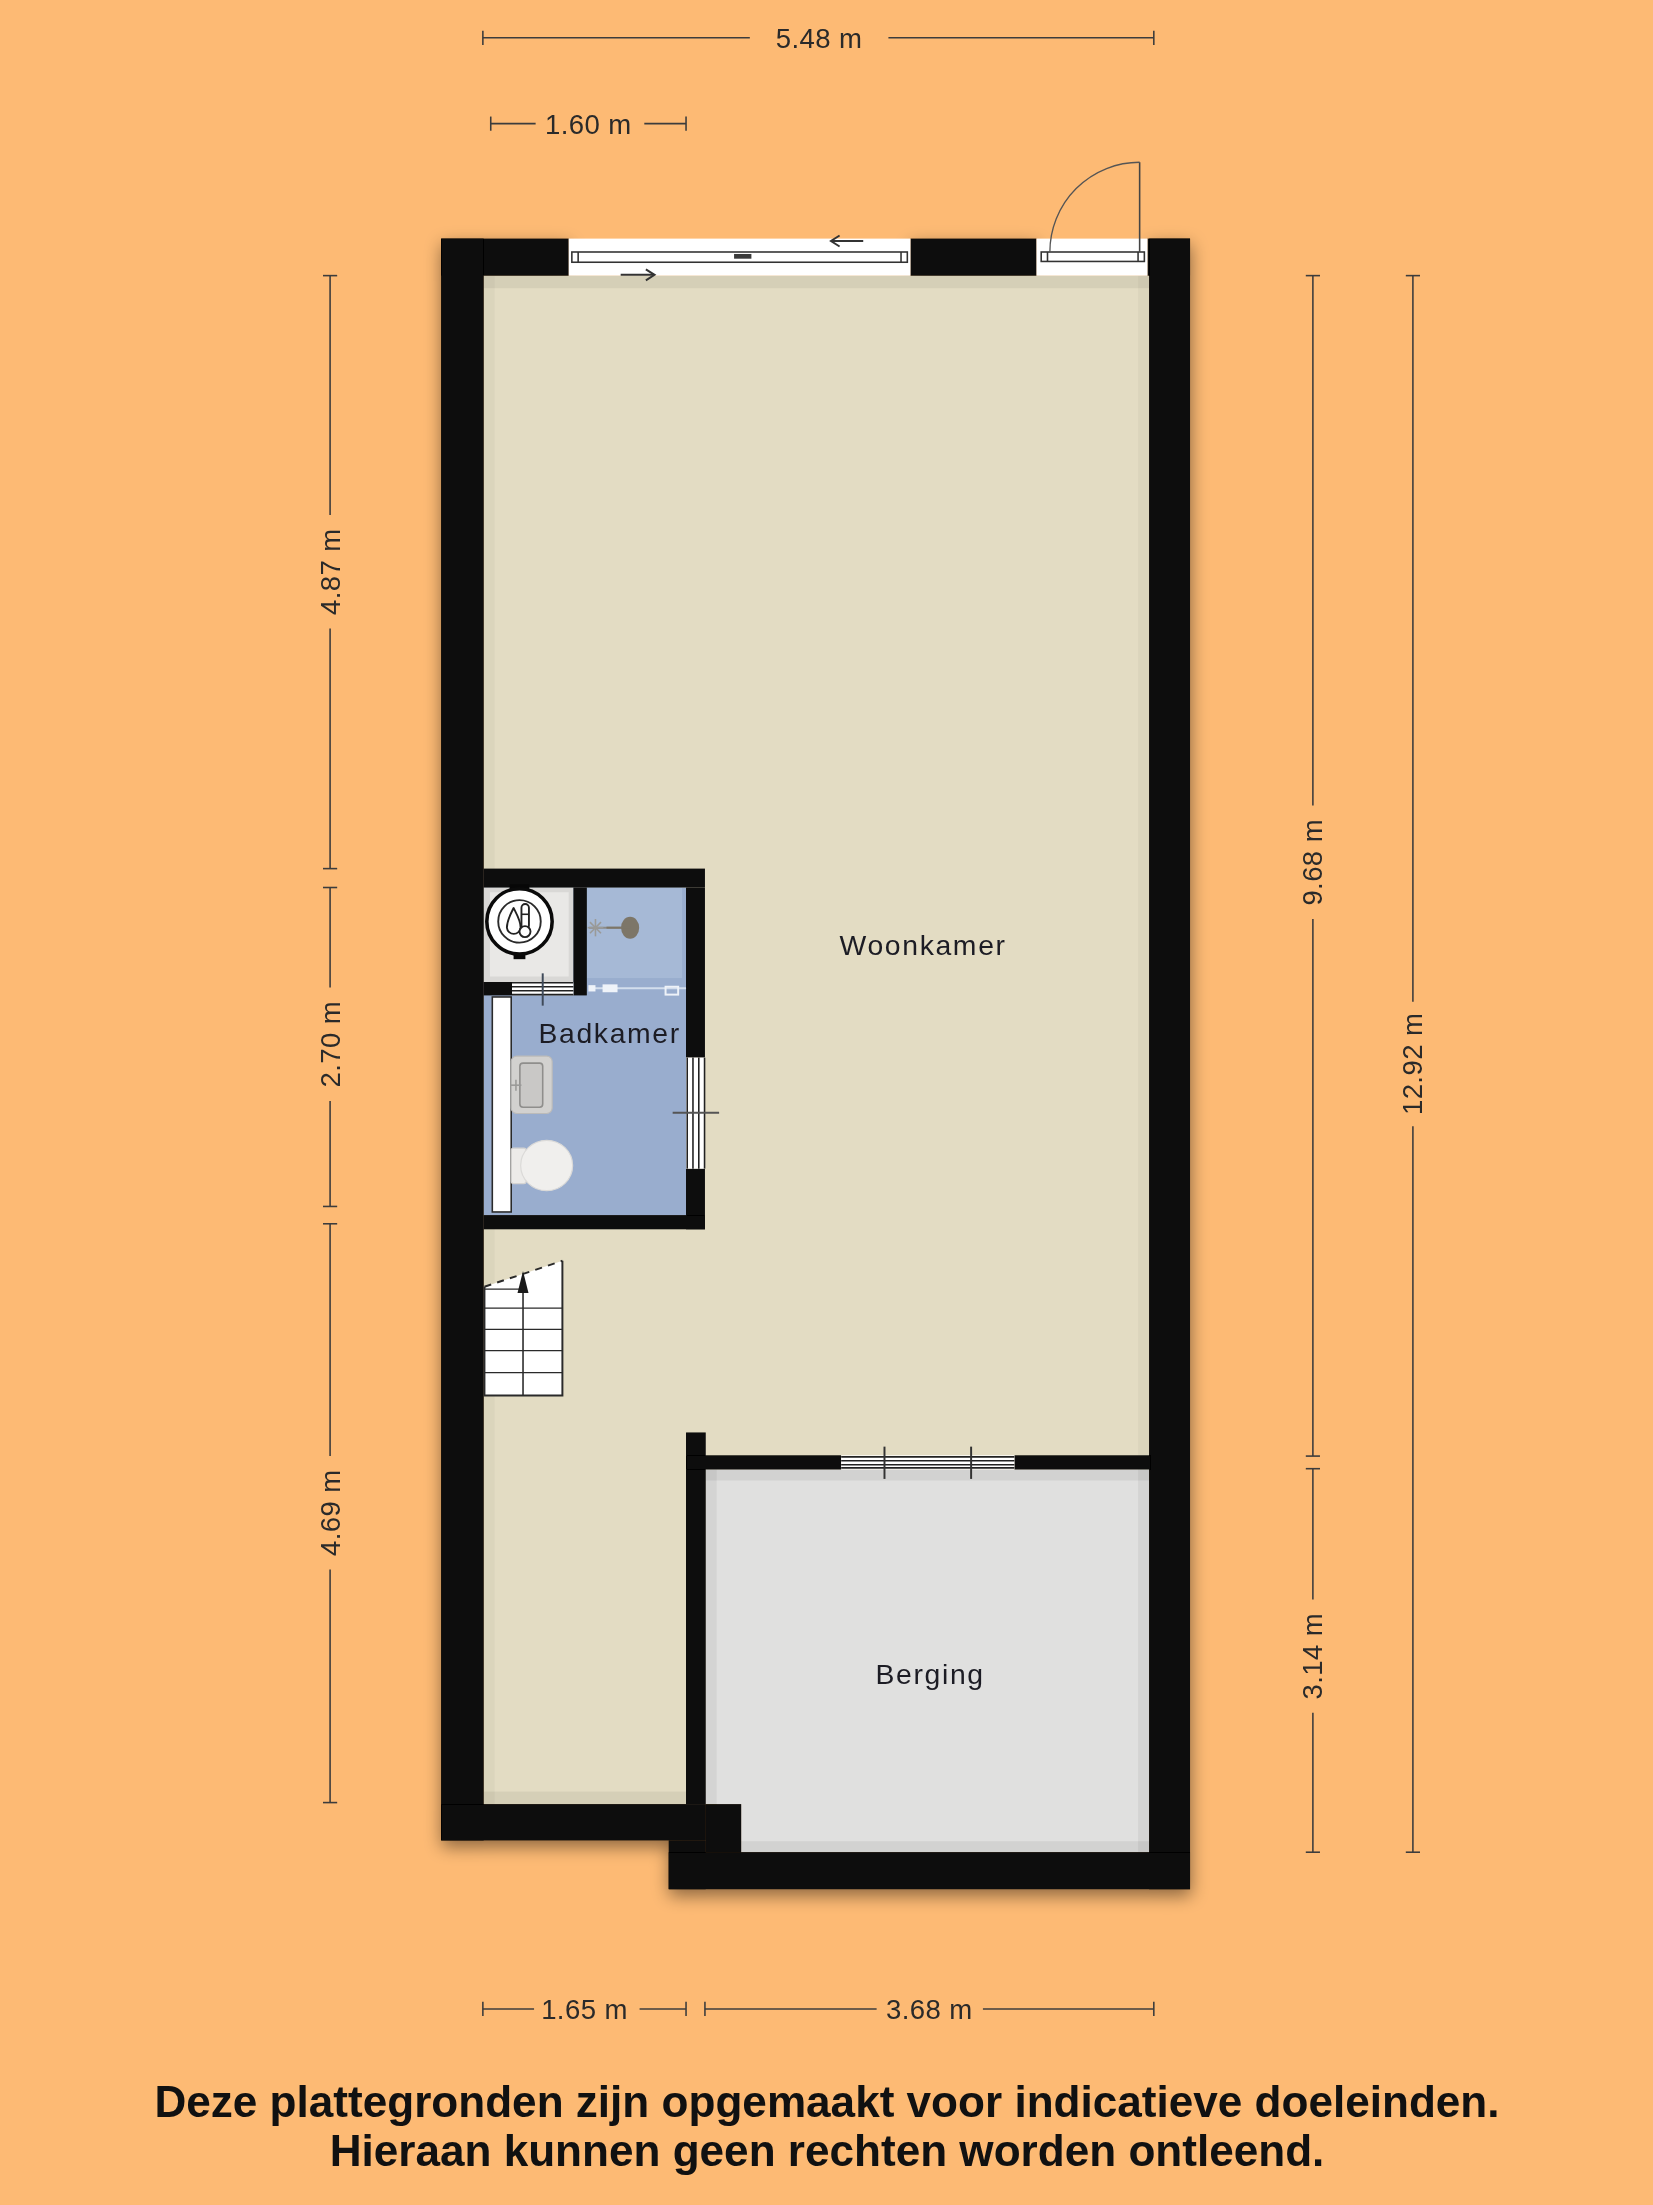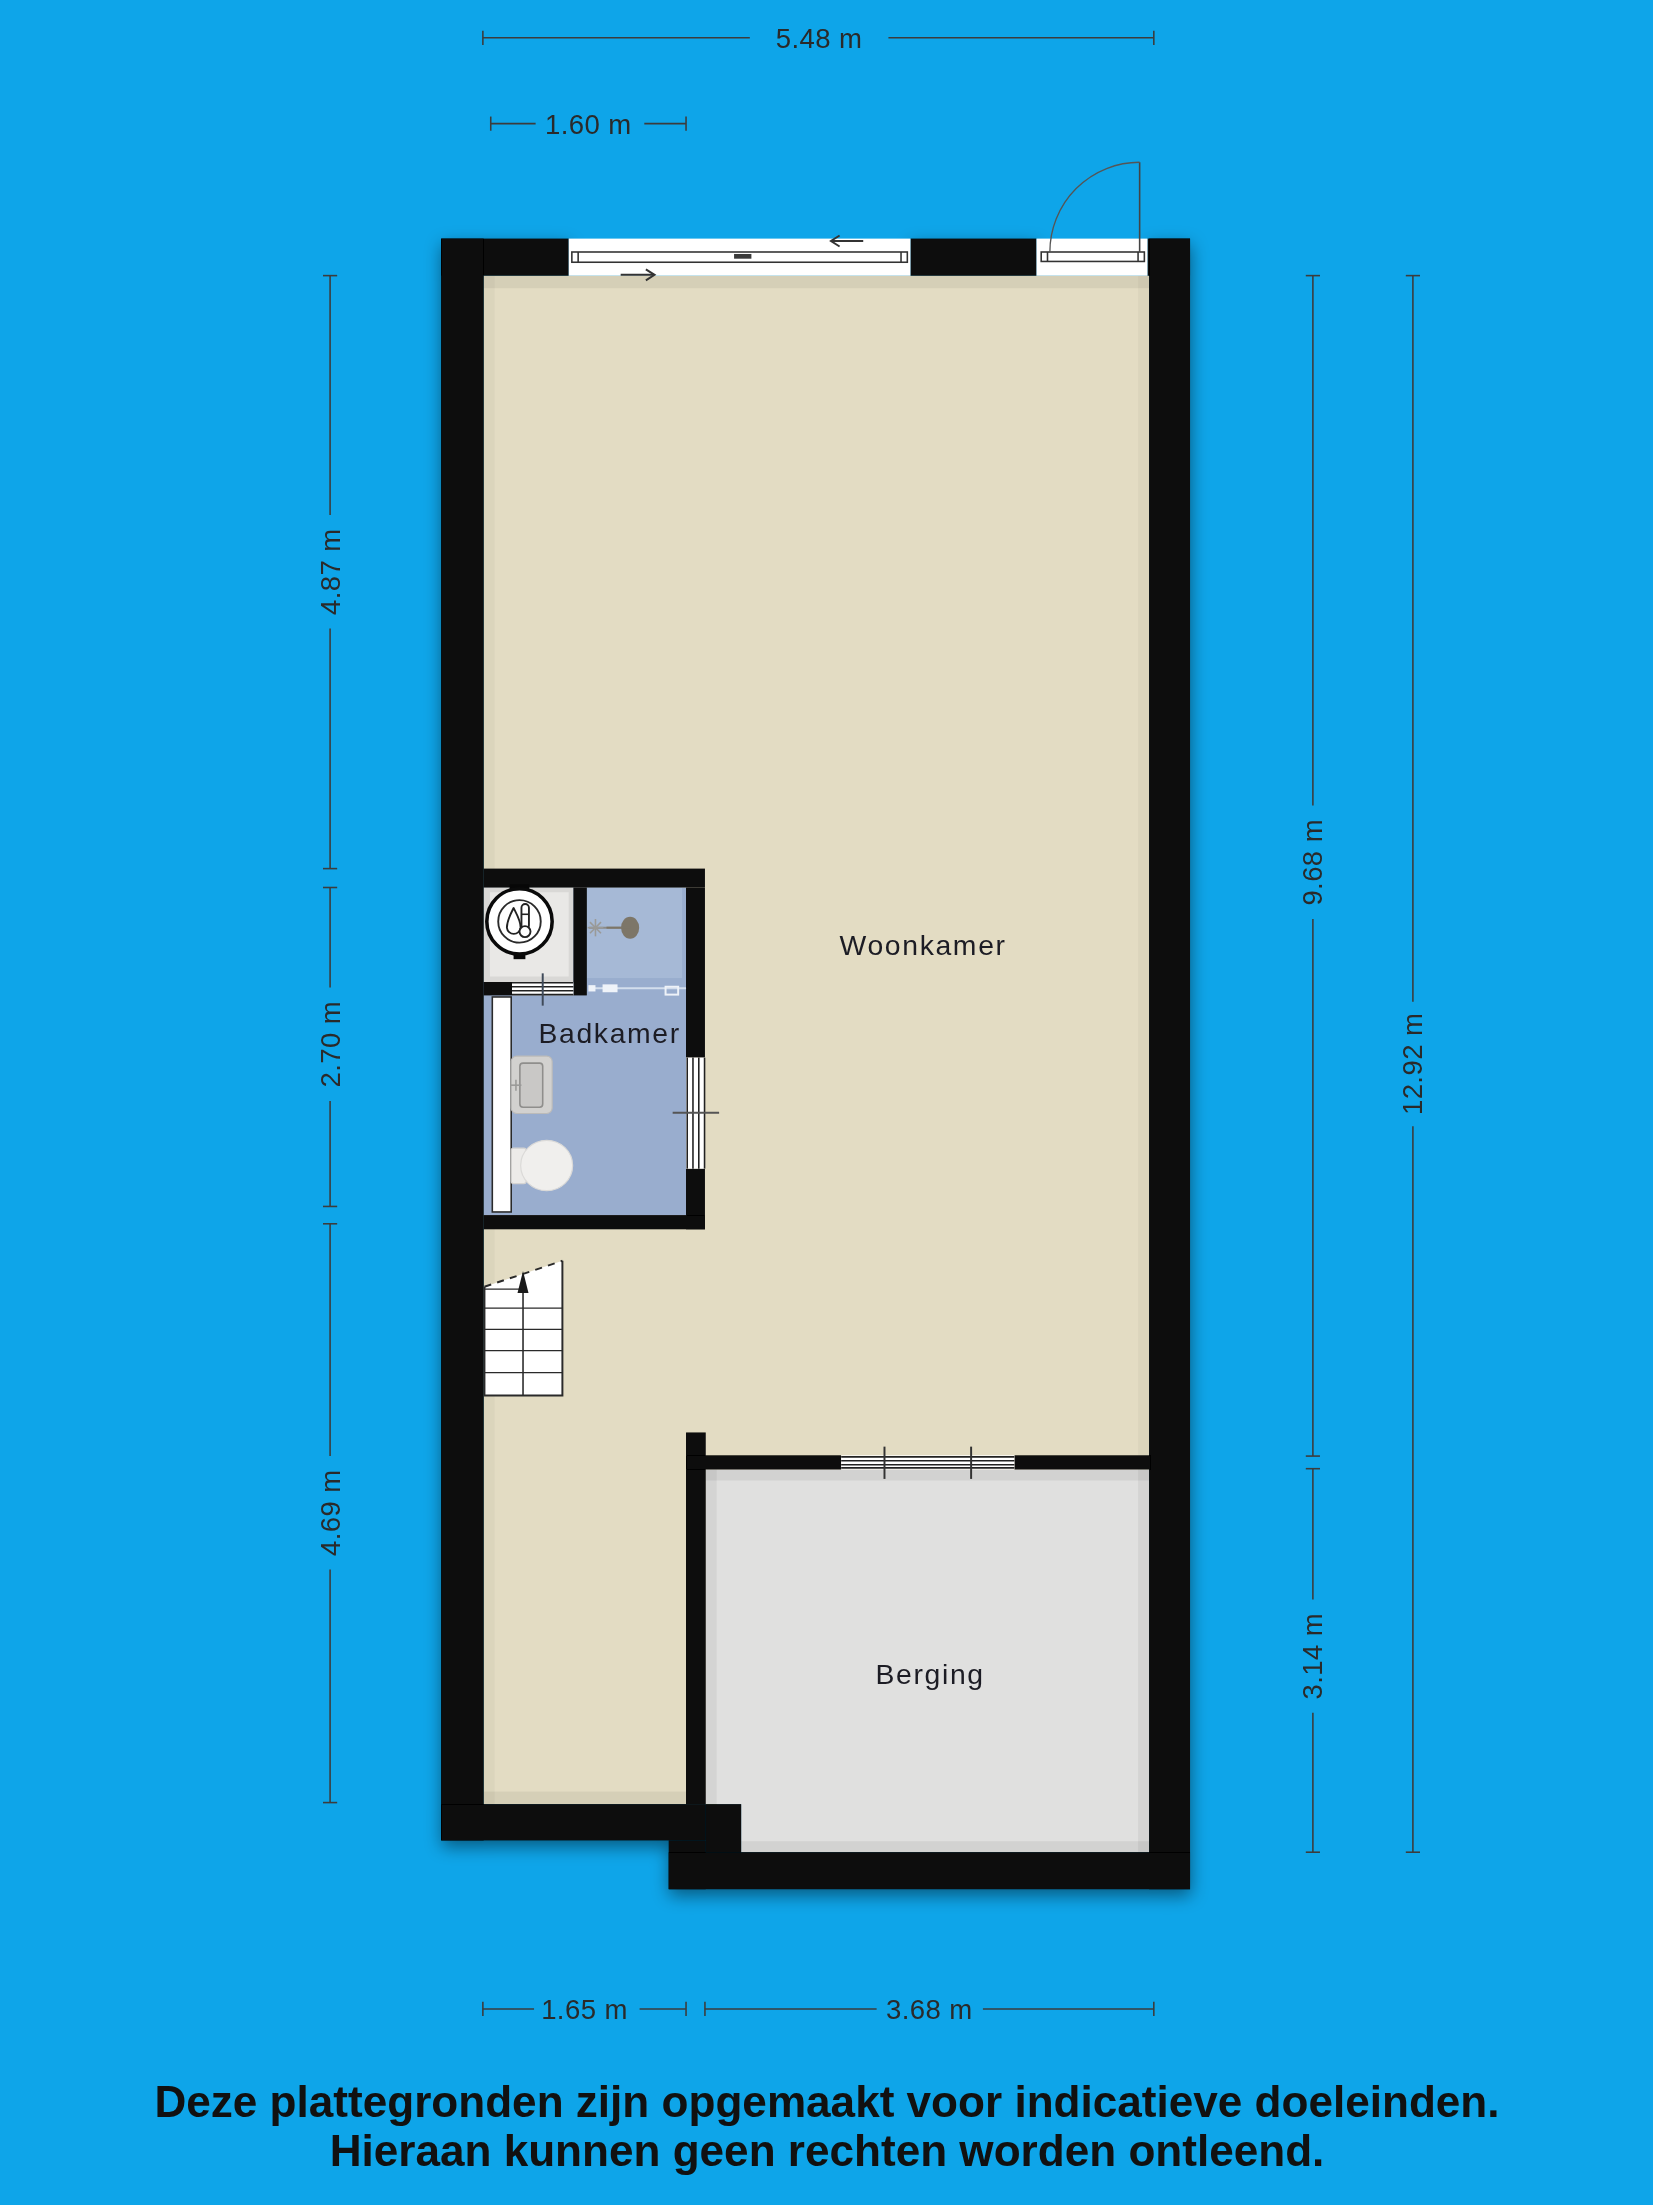--- a/index.html
+++ b/index.html
@@ -1,16 +1,16 @@
 <!DOCTYPE html>
 <html style="font-size:12.6px"><head>
 <meta charset="utf-8">
 <style>
   html,body{margin:0;padding:0;background:#ffffff;}
-  .page{width:1654px;height:2205px;position:relative;background:#0ea5e9;overflow:hidden;}
+  .page{width:1654px;height:2205px;position:relative;background:#fdba74;overflow:hidden;}
   svg{position:absolute;top:0;left:0;}
   text{font-family:"Liberation Sans", sans-serif;}
 </style>
 </head>
 <body>
 <div class="page">
 <svg width="1654" height="2205" viewBox="0 0 2100 2800">
 <defs>
   <filter id="bshadow" x="-5%" y="-5%" width="110%" height="110%">
     <feDropShadow dx="1" dy="8" stdDeviation="11" flood-color="#000000" flood-opacity="0.45"></feDropShadow>

